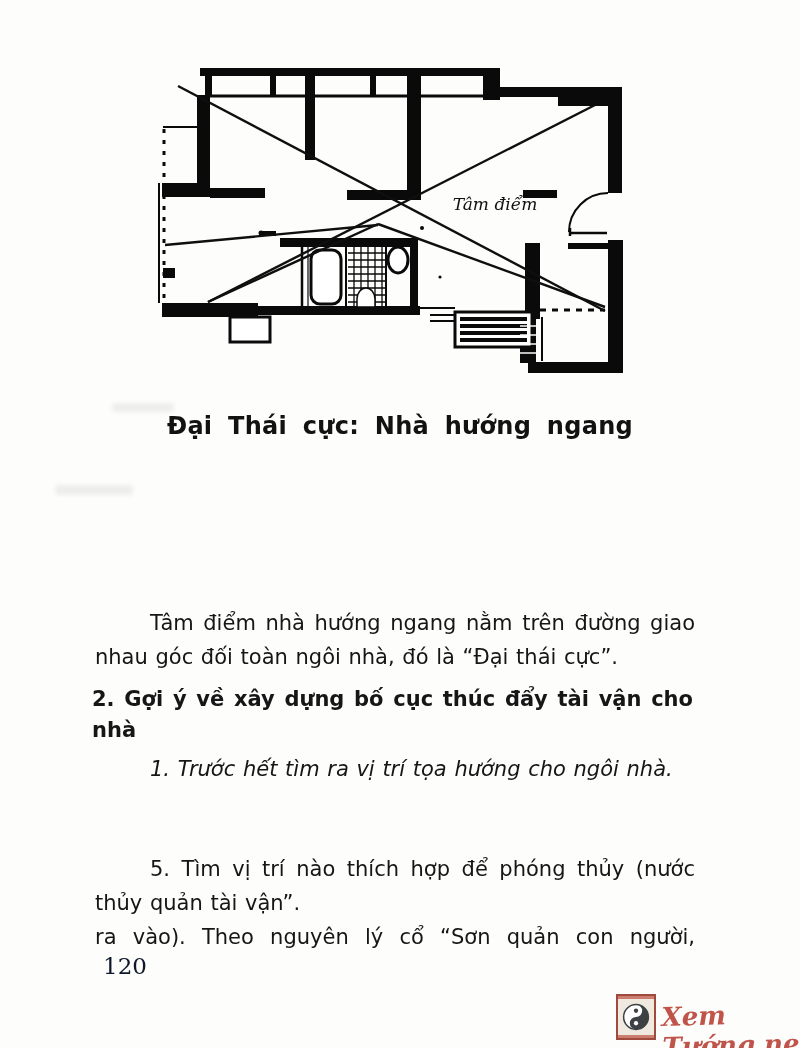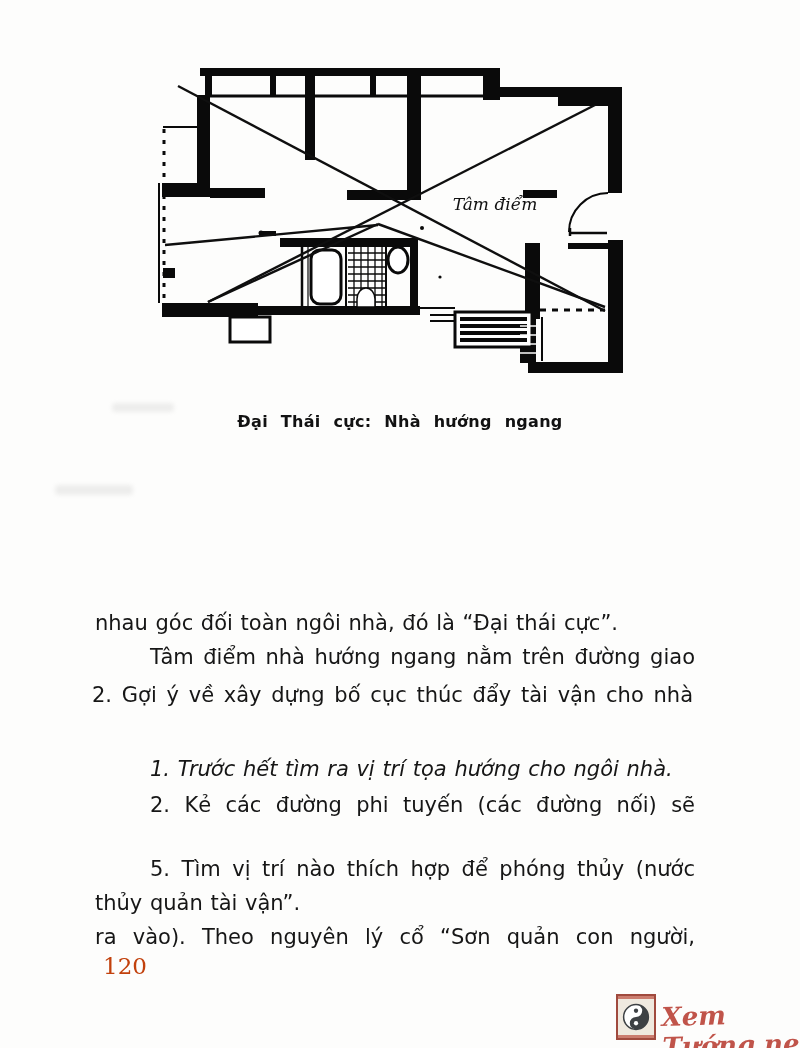--- a/index.html
+++ b/index.html
@@ -5,37 +5,37 @@
   html,body{margin:0;padding:0;}
   body{width:800px;height:1048px;background:#fdfdfc;position:relative;overflow:hidden;
        font-family:"DejaVu Sans","Liberation Sans",sans-serif;color:#171717;}
   .page{position:absolute;inset:0;}
 
   
   .plan{position:absolute;left:150px;top:50px;width:500px;height:330px;}
 
   
   .caption{position:absolute;left:0;top:412px;width:800px;text-align:center;
-           font-weight:700;font-size:16px;letter-spacing:.3px;word-spacing:7px;color:#121212;}
+           font-weight:700;font-size:24px;letter-spacing:.3px;word-spacing:7px;color:#121212;}
 
   
   .smudge{position:absolute;background:#9a9a9a;opacity:.16;filter:blur(2px);border-radius:4px;}
   .sm1{left:112px;top:403px;width:62px;height:9px;}
   .sm2{left:55px;top:485px;width:78px;height:10px;}
 
   
   .para{position:absolute;font-size:21px;line-height:34px;color:#161616;word-spacing:1px;}
-  .bold{font-weight:400;line-height:22px;word-spacing:2px;}
+  .bold{font-weight:700;line-height:31px;word-spacing:2px;}
   .ln{display:block;}
   .j{text-align:justify;text-align-last:justify;}
   .l{text-align:left;}
   .ind{text-indent:55px;}
 
   .pagenum{position:absolute;left:103px;top:953px;font-family:"DejaVu Serif","Liberation Serif",serif;
-           font-size:23px;color:#c2410c;}
+           font-size:23px;color:#0f172a;}
 
   
   .wm{position:absolute;left:616px;top:994px;display:flex;align-items:flex-start;}
   .wm-box{width:46px;height:46px;background:#cb7d6f;border:2px solid #a04a3e;box-sizing:border-box;
           display:flex;align-items:center;justify-content:center;}
   .wm-inner{width:36px;height:36px;background:#efe9df;display:flex;align-items:center;justify-content:center;}
   .wm-text{margin-left:6px;margin-top:6px;font-family:"DejaVu Serif","Liberation Serif",serif;
            font-style:italic;font-weight:700;font-size:26px;transform:rotate(-1.5deg);}
 </style>
 </head>
@@ -157,34 +157,33 @@
 
     <text x="345" y="160" text-anchor="middle" font-family="DejaVu Serif, Liberation Serif, serif" font-style="italic" font-size="17" fill="#111">Tâm điểm</text>
   </svg>
 
   <div class="smudge sm1"></div>
   <div class="smudge sm2"></div>
 
   <div class="caption">Đại Thái cực: Nhà hướng ngang</div>
 
   <div class="para" style="left:95px;top:606px;width:600px;">
+    <span class="ln j ind">Tâm điểm nhà hướng ngang nằm trên đường giao</span>
     <span class="ln l">nhau góc đối toàn ngôi nhà, đó là “Đại thái cực”.</span>
-    <span class="ln j ind">Tâm điểm nhà hướng ngang nằm trên đường giao</span>
   </div>
 
   <div class="para bold" style="left:92px;top:684px;width:601px;">
     <span class="ln j">2. Gợi ý về xây dựng bố cục thúc đẩy tài vận cho nhà</span>
   </div>
 
   <div class="para" style="left:95px;top:752px;width:600px;font-style:italic;">
     <span class="ln l ind">1. Trước hết tìm ra vị trí tọa hướng cho ngôi nhà.</span>
   </div>
 
   <div class="para" style="left:95px;top:788px;width:600px;">
-    <span class="ln j ind">2. Kẻ các đường phi tuyến (các đường nối) sẽ</span>
   </div>
 
   <div class="para" style="left:95px;top:852px;width:600px;">
     <span class="ln j ind">5. Tìm vị trí nào thích hợp để phóng thủy (nước</span>
     <span class="ln l">thủy quản tài vận”.</span>
     <span class="ln j">ra vào). Theo nguyên lý cổ “Sơn quản con người,</span>
   </div>
 
   <div class="pagenum">120</div>
 

